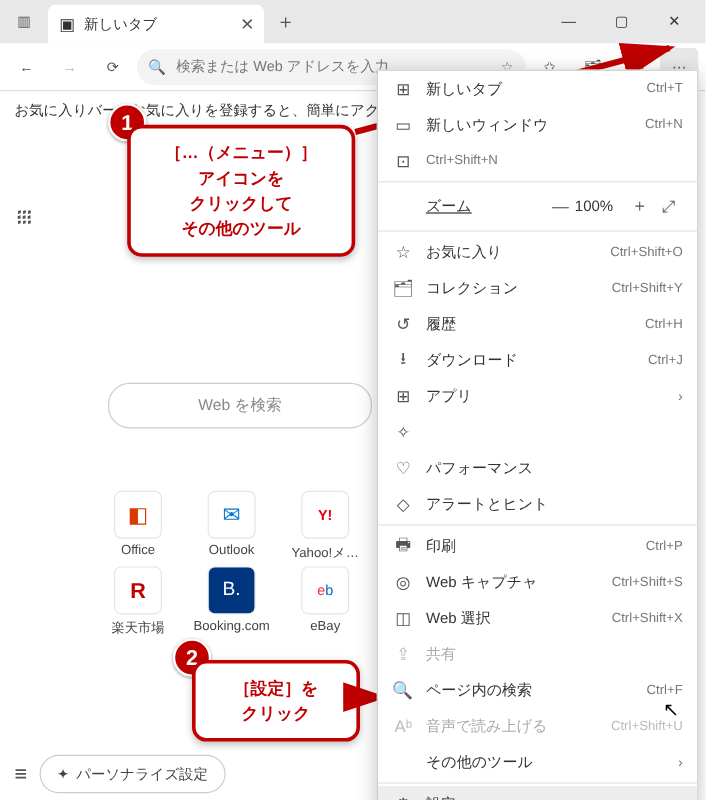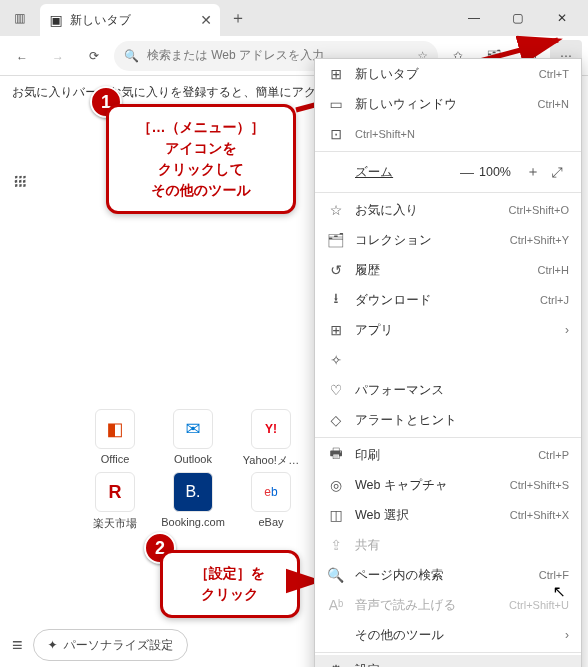--- a/index.html
+++ b/index.html
@@ -100,20 +100,23 @@
   <div class="tb-btn">🗂</div>
   <div class="tb-btn">◯</div>
   <div class="tb-btn menu-dots">⋯</div>
 </div>
 
 <div class="infobar">お気に入りバーにお気に入りを登録すると、簡単にアクセスできるようになります</div>
 
 <div class="content">
   <div class="apps-btn">᎒᎒᎒</div>
 
+  <div class="search-pill">
+    <span>Web を検索</span>
+  </div>
 
   <div class="qlinks">
     <div class="ql">
       <div class="ql-icon" style="color:#d83b01">◧</div>
       <div class="ql-label">Office</div>
     </div>
     <div class="ql">
       <div class="ql-icon" style="color:#0078d4">✉</div>
       <div class="ql-label">Outlook</div>
     </div>

